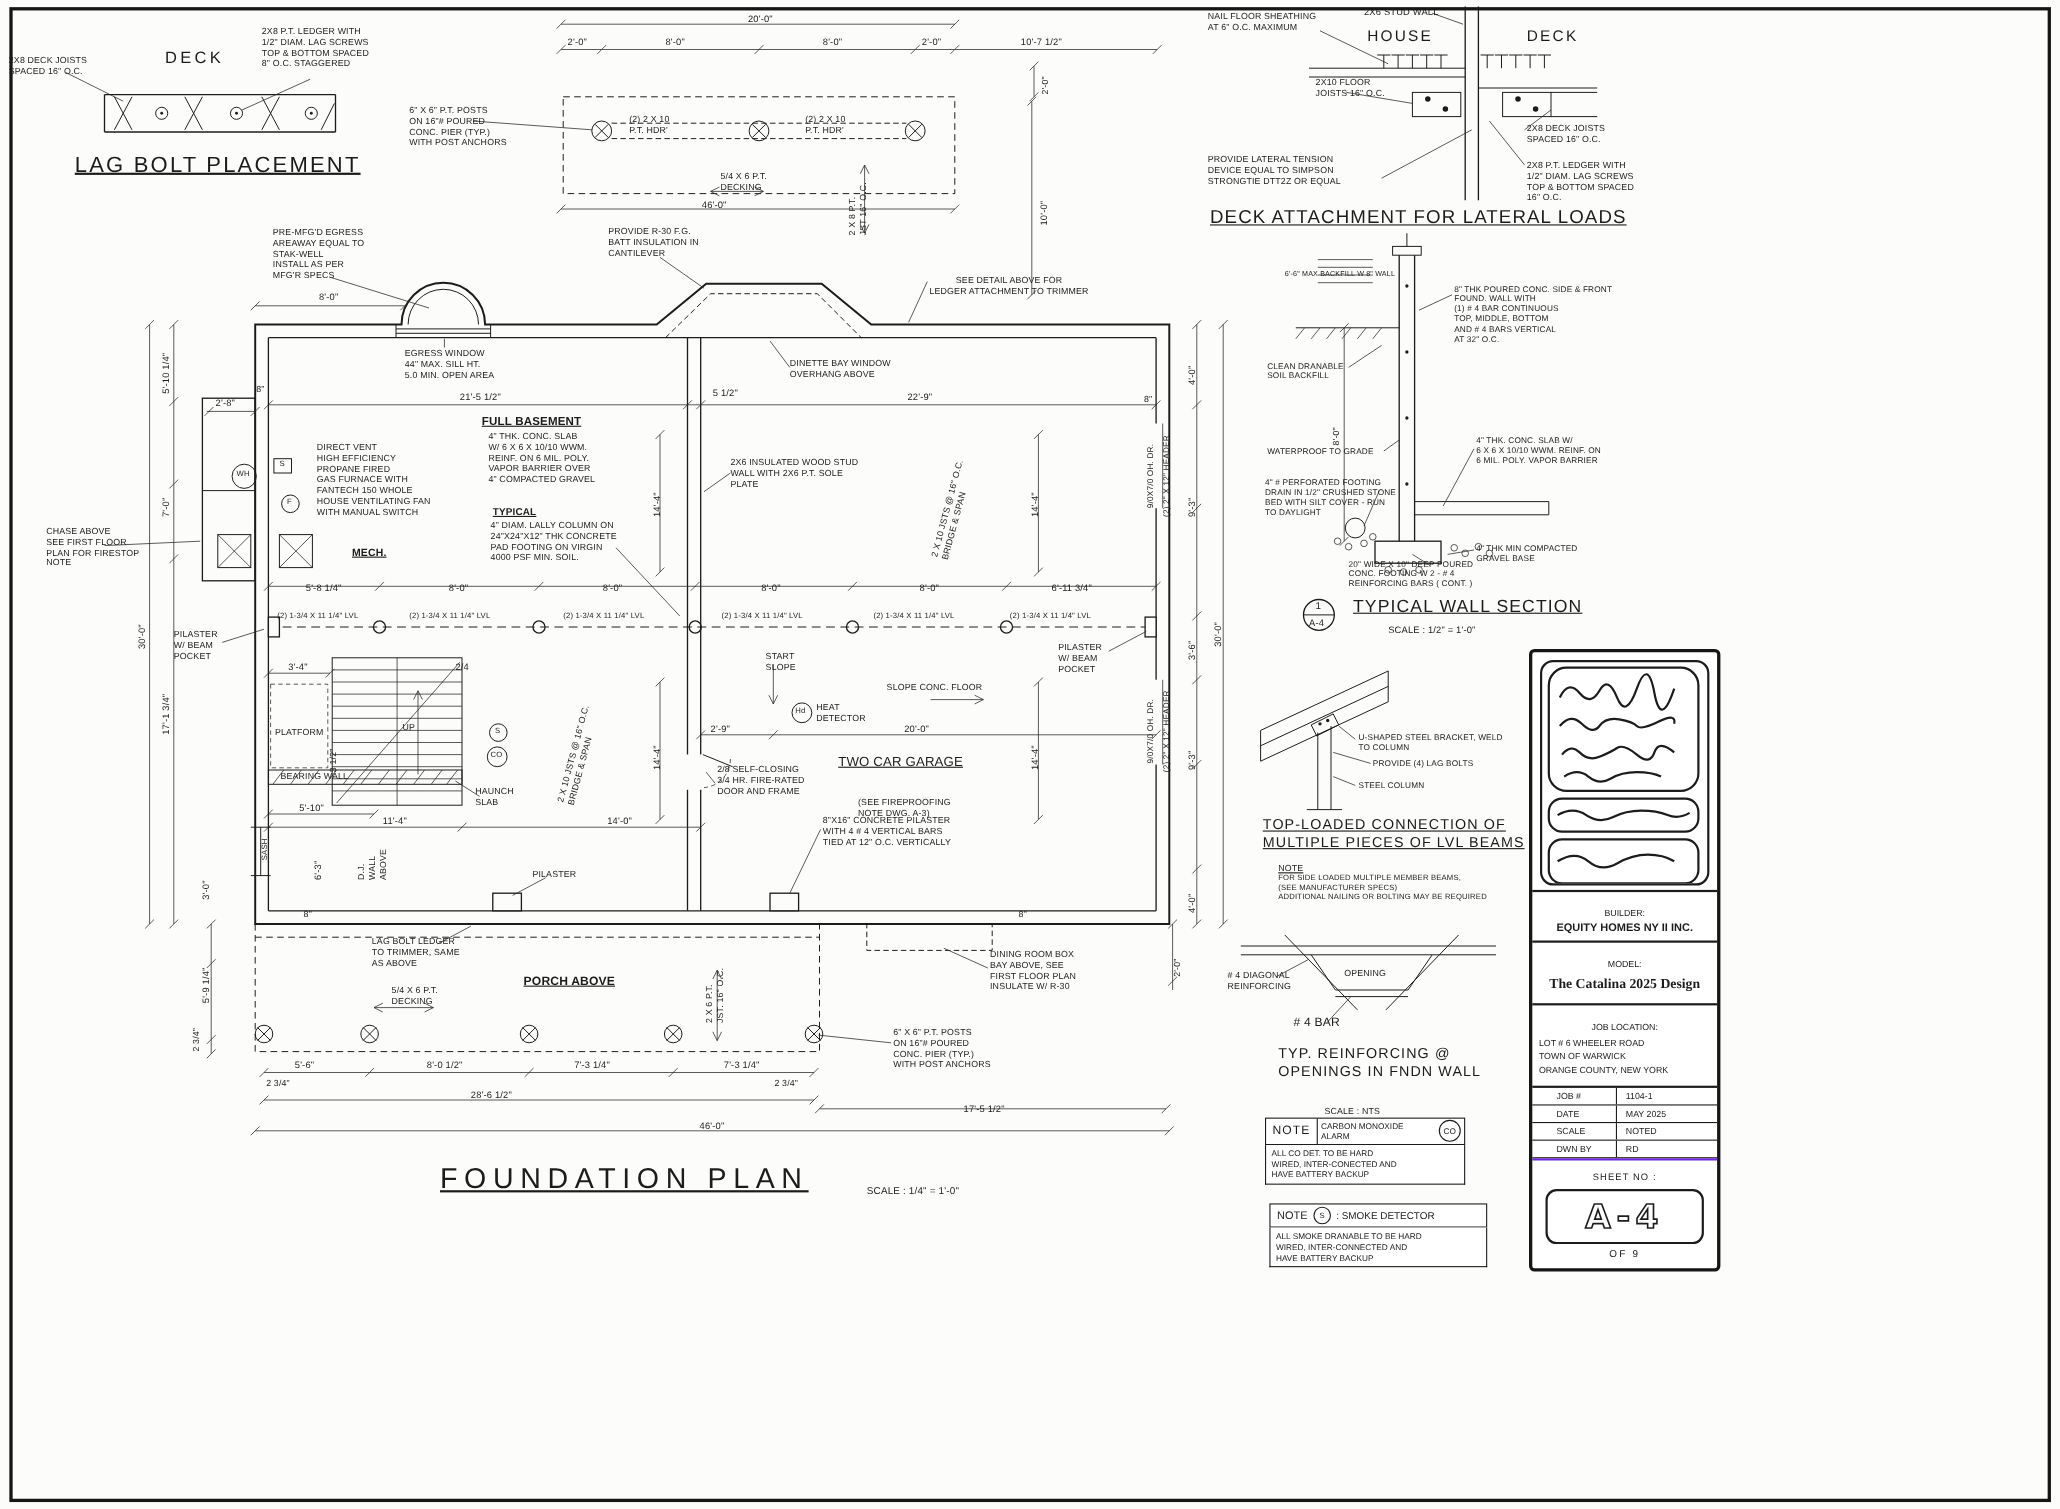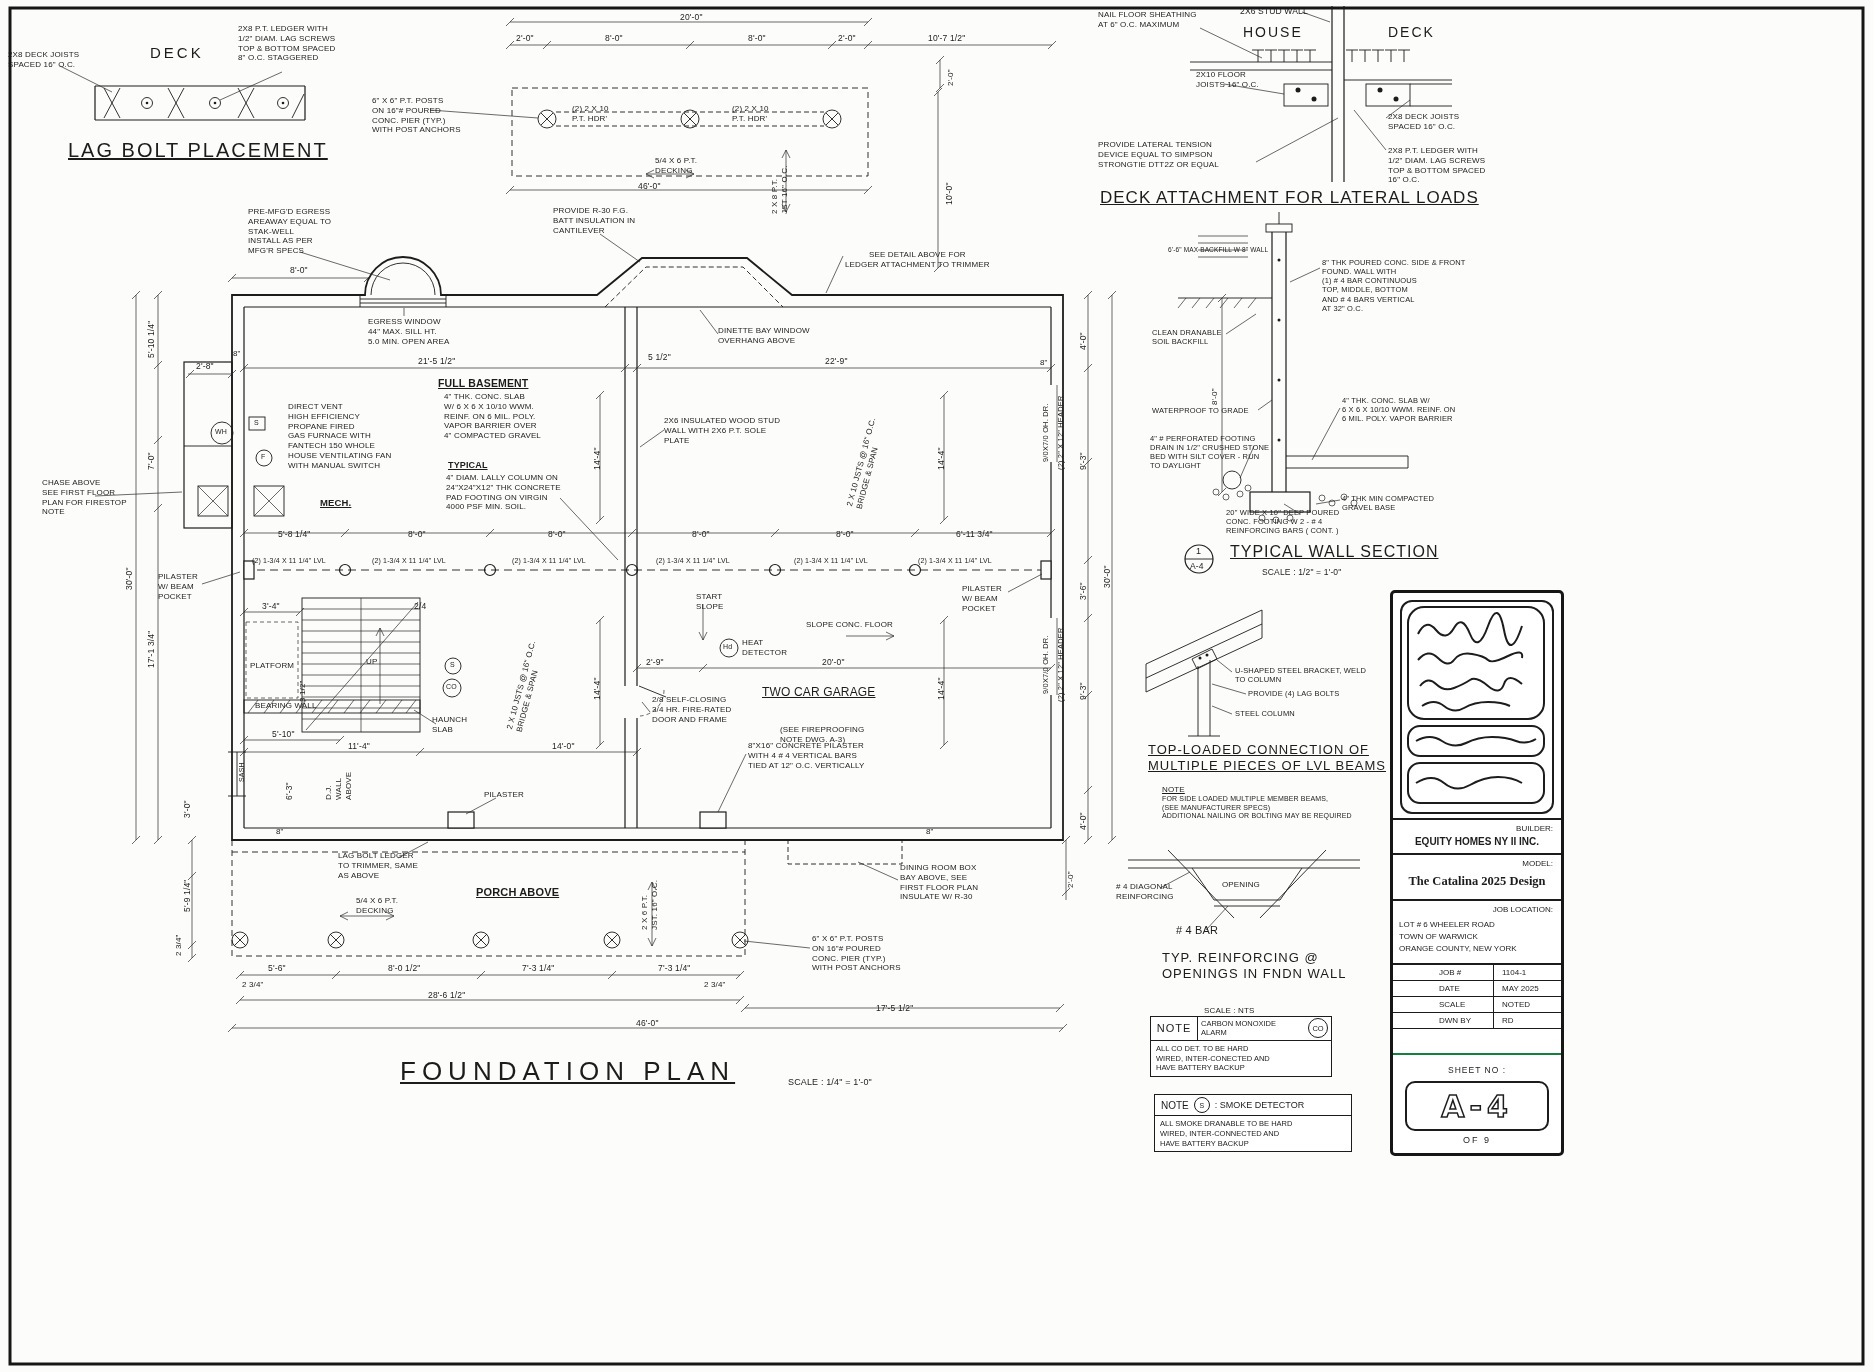--- a/index.html
+++ b/index.html
@@ -10,29 +10,29 @@
   .w12{stroke:#1c1c1c;stroke-width:1.2;fill:none}
   .w09{stroke:#1c1c1c;stroke-width:0.9;fill:none}
   .w07{stroke:#2a2a2a;stroke-width:0.7;fill:none}
   .fillw{fill:#fcfcfa}
   .dot{fill:#1c1c1c;stroke:none}
   .sk{stroke:#1c1c1c;stroke-width:2;fill:none}
   .lbl{position:absolute;white-space:pre;color:#1c1c1c;line-height:1.22;transform-origin:0 0;letter-spacing:.15px;}
   
   #titleblock{position:absolute;left:1390px;top:590px;width:168px;height:560px;border:3px solid #161616;border-radius:5px;background:#fff;display:flex;flex-direction:column;color:#1c1c1c;}
   .tb-sketch{margin:7px 7px 4px;height:210px;border:2.2px solid #1c1c1c;border-radius:12px;overflow:hidden;}
-  .tb-label{font-size:8px;text-align:right;padding:4px 8px 1px;border-top:2px solid #1c1c1c;}
+  .tb-label{font-size:8px;text-align:center;padding:15px 8px 1px;border-top:2px solid #1c1c1c;}
   .tb-name{font-size:10px;font-weight:bold;text-align:center;padding:2px 2px 6px;}
   .tb-model{font-family:"Liberation Serif",serif;font-size:12.5px;font-weight:bold;text-align:center;padding:5px 2px 10px;}
   .tb-loc{font-size:8px;padding:4px 6px 8px;line-height:1.5;}
   .tb-table{border-top:2px solid #1c1c1c;}
   .tb-row{display:flex;border-bottom:1.6px solid #1c1c1c;font-size:8px;height:15px;align-items:stretch;}
-  .tb-row .l{width:54px;padding-left:22px;border-right:1.6px solid #1c1c1c;display:flex;align-items:center;margin-left:24px;}
+  .tb-row .l{width:54px;padding-left:22px;border-right:1.6px solid #1c1c1c;display:flex;align-items:center;}
   .tb-row .v{padding-left:8px;display:flex;align-items:center;}
-  .tb-sheet-sec{margin-top:auto;border-top:2px solid #15803d;padding-bottom:8px;}
+  .tb-sheet-sec{margin-top:auto;border-top:2px solid #6d28d9;padding-bottom:8px;}
   .tb-sheetno{font-size:8.5px;text-align:center;margin-top:10px;letter-spacing:1px;}
   .tb-a4box{margin:6px 12px 4px;border:2.2px solid #1c1c1c;border-radius:10px;height:46px;display:flex;align-items:center;justify-content:center;}
   .tb-a4{font-size:30px;font-weight:bold;letter-spacing:5px;color:#fff;-webkit-text-stroke:1.5px #1c1c1c;font-family:"DejaVu Sans",sans-serif;}
   .tb-of{text-align:center;font-size:9px;letter-spacing:2px;}
   
   .notebox{position:absolute;color:#1c1c1c;}
   #notebox-co{left:1150px;top:1016px;width:182px;}
   #notebox-smoke{left:1154px;top:1094px;width:198px;}
   .nb-head{display:flex;border:1.8px solid #1c1c1c;background:#fff;align-items:stretch;}
   .nb-note{width:46px;border-right:1.8px solid #1c1c1c;display:flex;align-items:center;justify-content:center;font-size:11px;letter-spacing:1px;}

